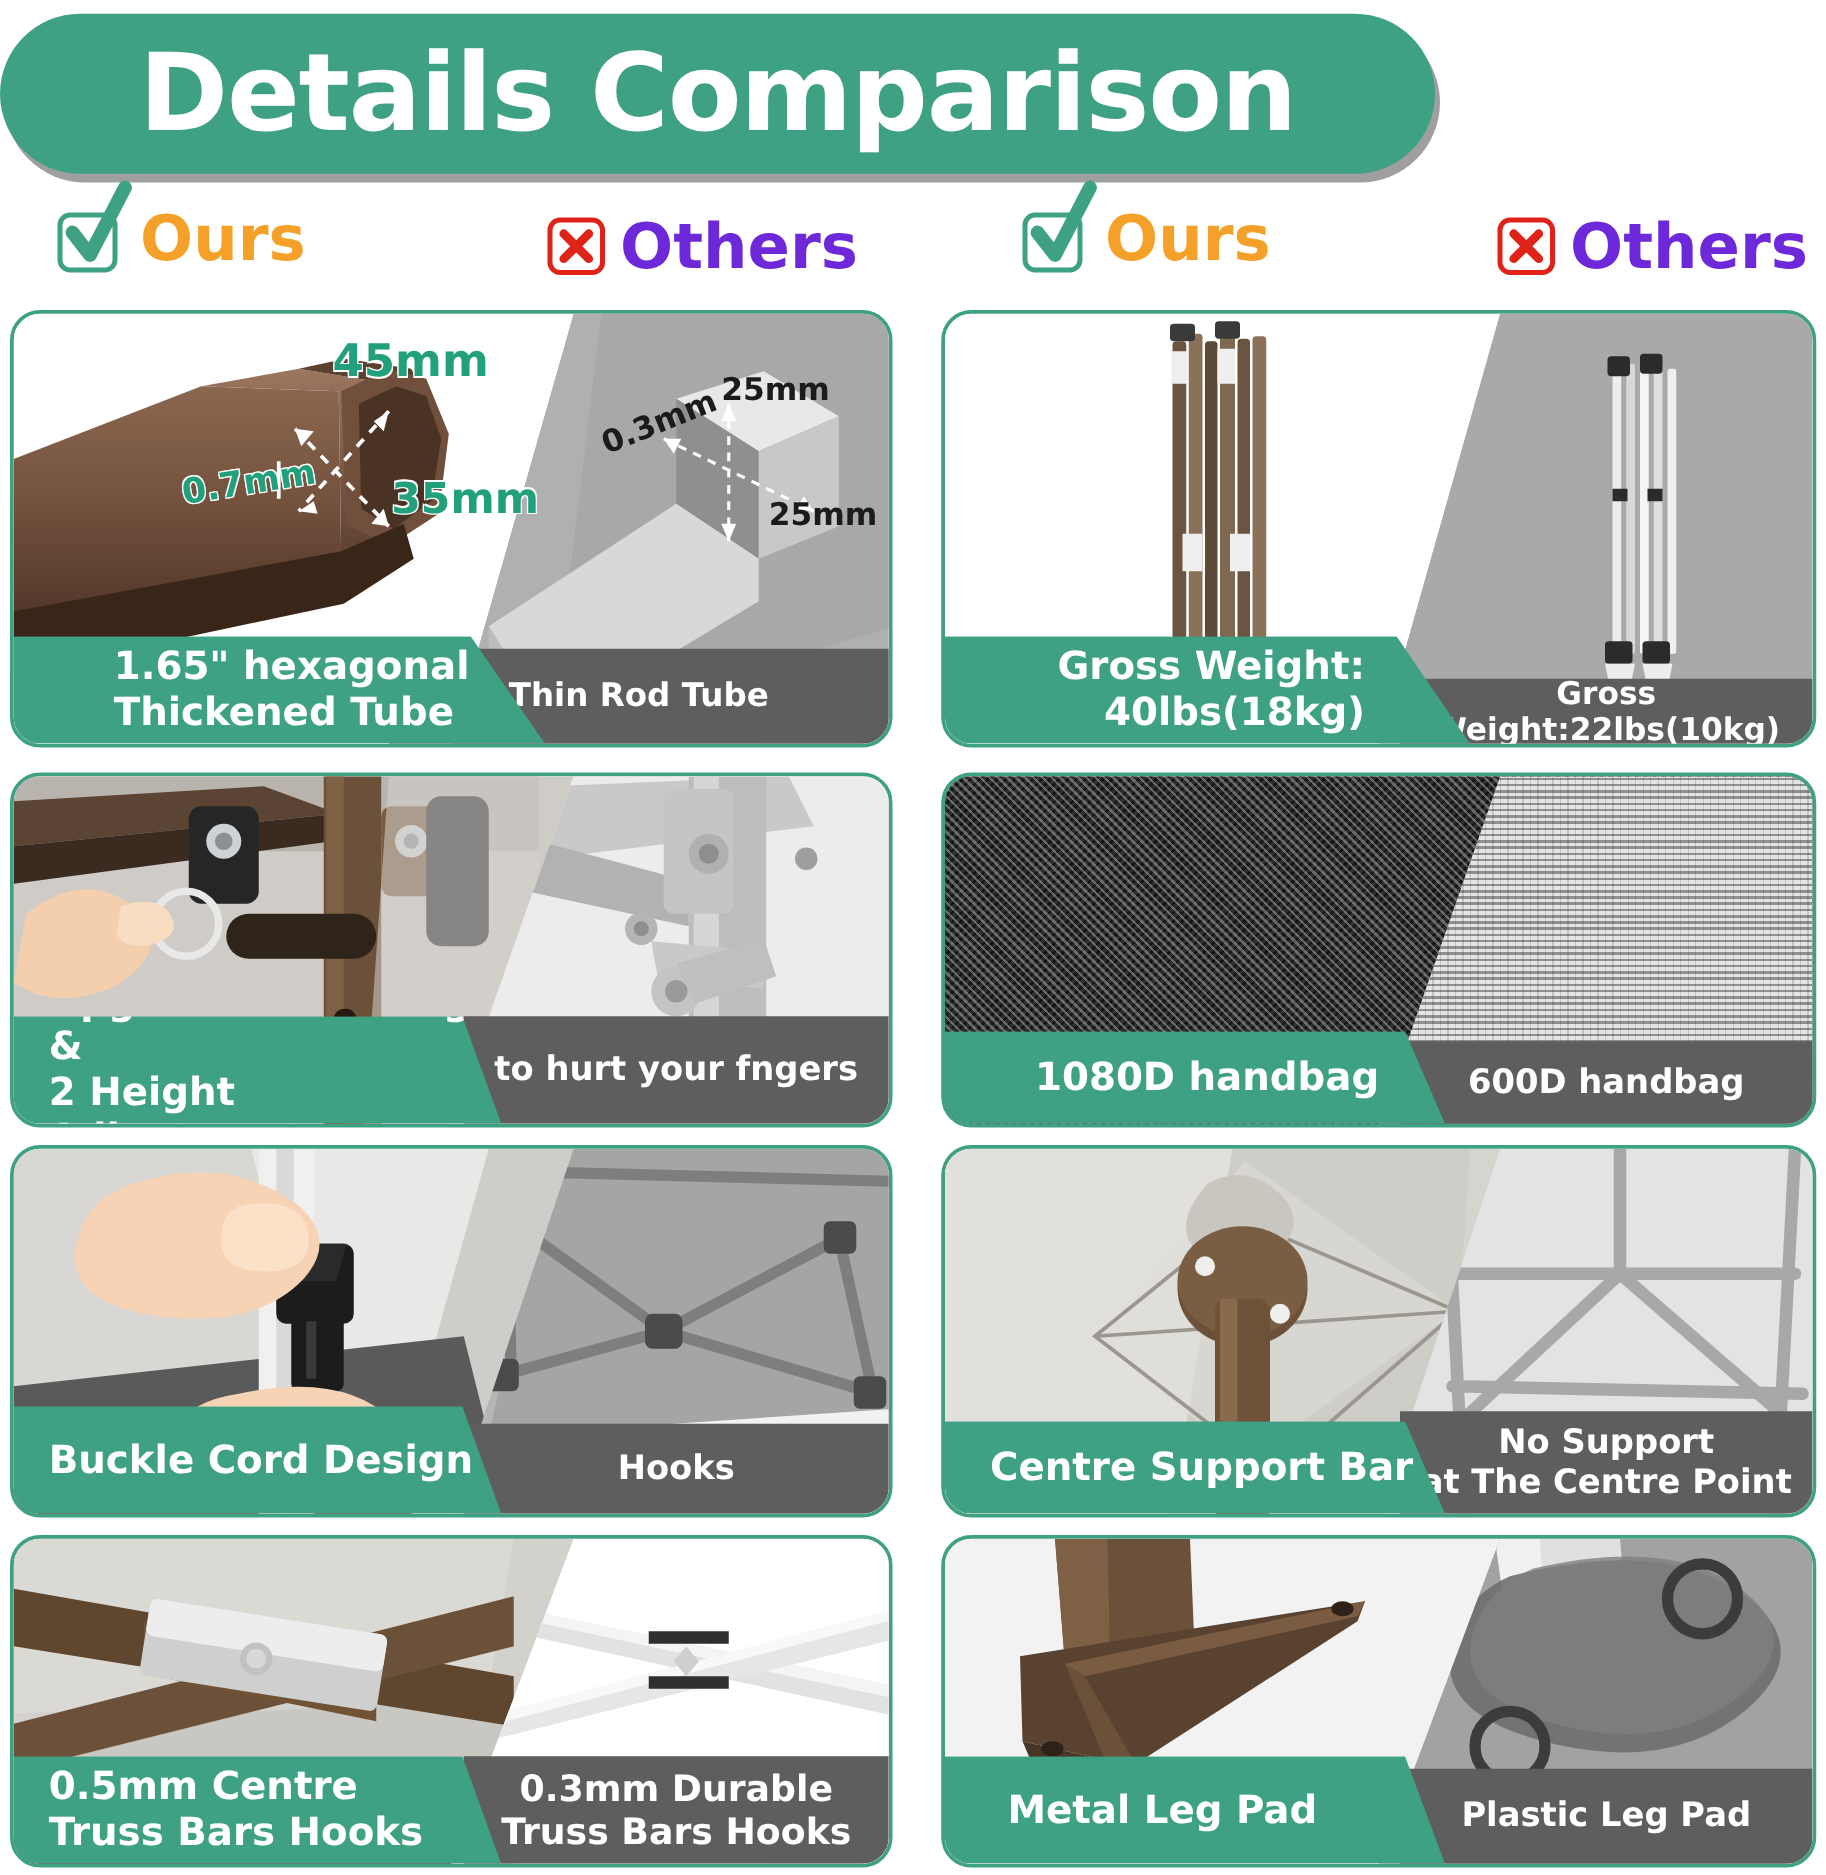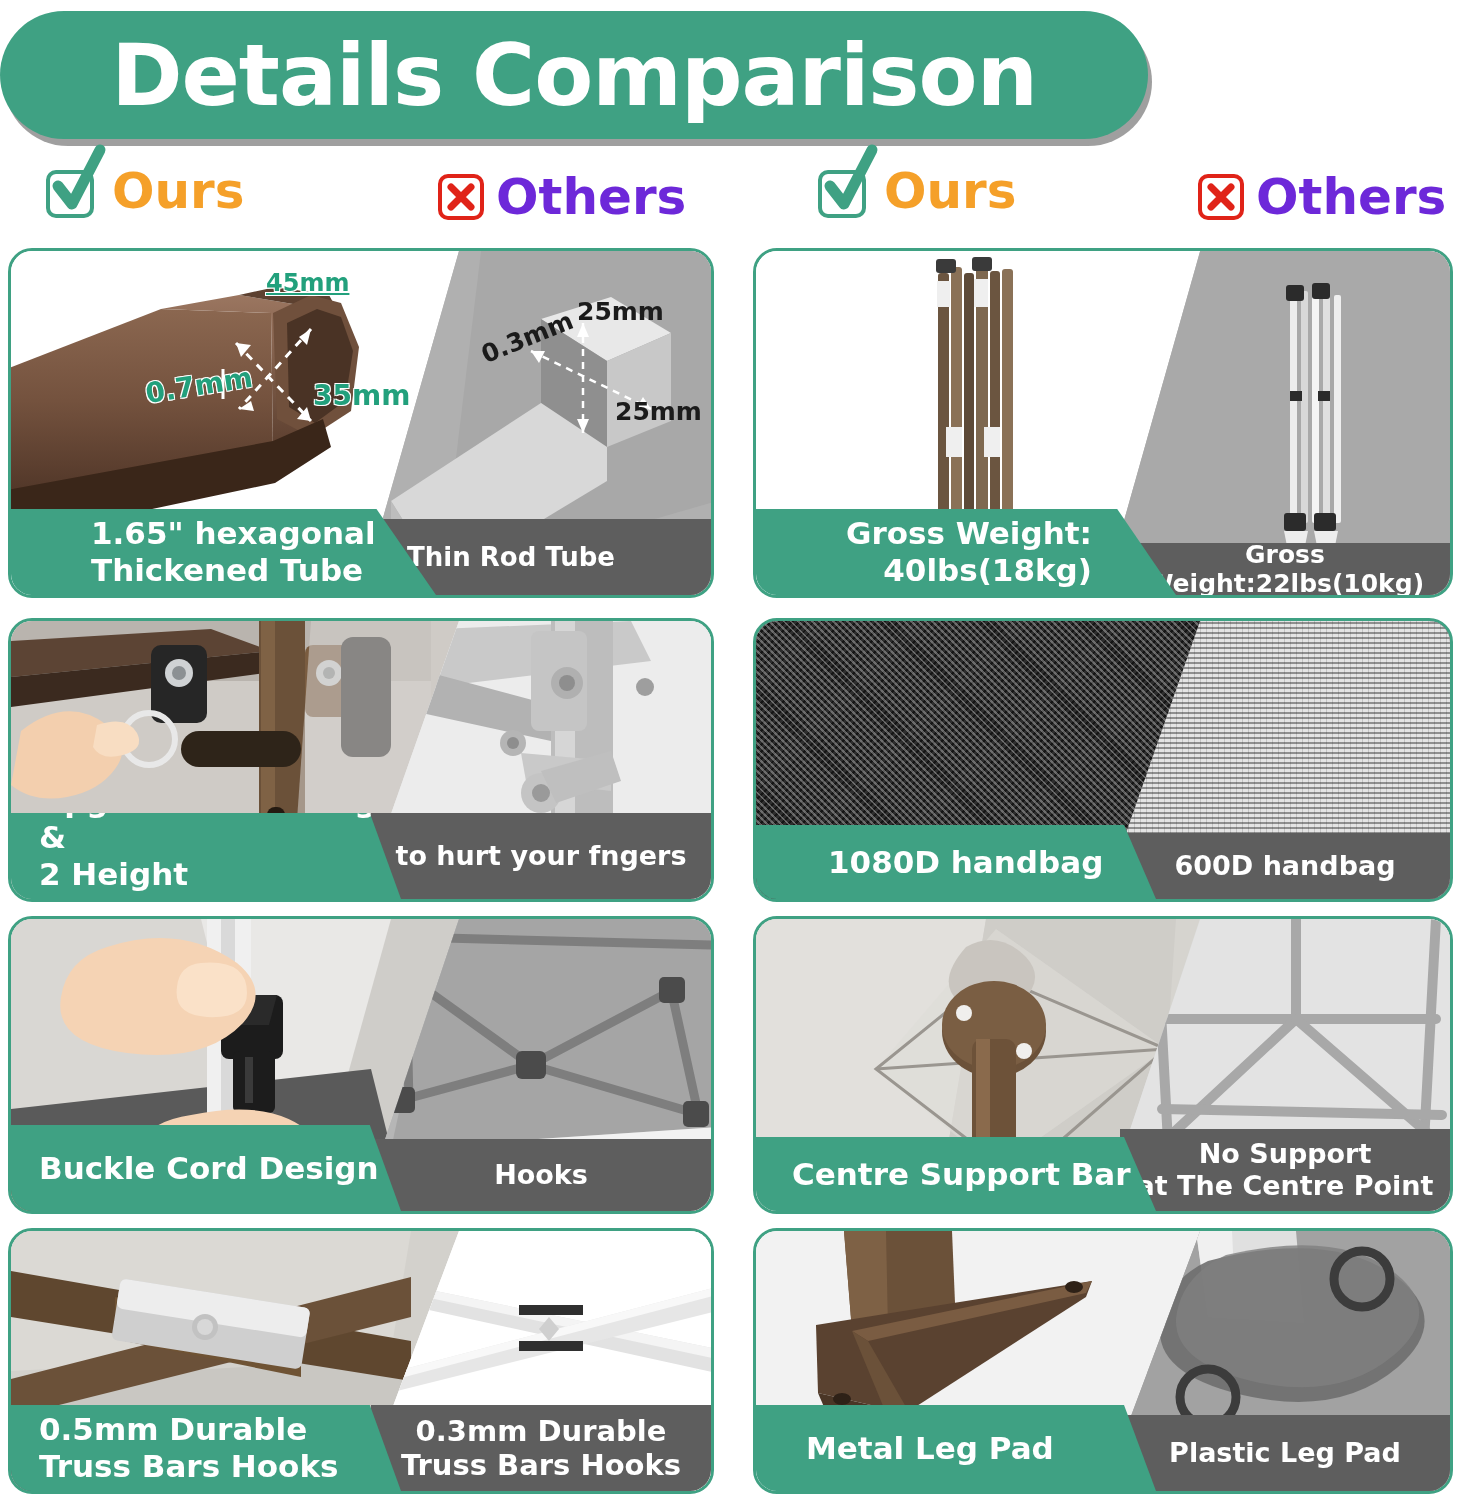--- a/index.html
+++ b/index.html
@@ -227,22 +227,22 @@
                 <stop offset="1" stop-color="#5b3e2e"></stop>
             </linearGradient>
           </defs>
           <polygon points="-10,120 150,58 260,62 262,200 -10,262" fill="url(#brn1)"></polygon>
           <polygon points="150,58 228,44 300,56 312,170 262,200 260,62" fill="url(#brn2)"></polygon>
           <polygon points="228,44 265,36 318,44 330,66 312,170 300,56" fill="#5d4130"></polygon>
           <polygon points="262,62 300,44 330,52 348,96 340,160 300,186 266,168" fill="#70503c"></polygon>
           <polygon points="276,72 306,58 330,66 342,100 334,150 304,172 278,156" fill="#4a3325"></polygon>
           <polygon points="-10,240 262,190 312,168 320,196 264,232 -10,290" fill="#3a2619"></polygon>
         </svg>
-        <div class="dim" style="left:255px;top:18px;font-size:24px;text-decoration:underline;">45mm</div>
-        <div class="dim" style="left:302px;top:128px;font-size:28px;">35mm</div>
+        <div class="dim" style="left:255px;top:18px;font-size:36px;">45mm</div>
+        <div class="dim" style="left:302px;top:128px;font-size:34px;">35mm</div>
         <div class="dim" style="left:134px;top:118px;font-size:28px;transform:rotate(-9deg);">0.7mm</div>
         <svg viewBox="0 0 706 350" width="706" height="350" style="position:absolute;left:0;top:0">
           <g stroke="#ffffff" stroke-width="3" fill="none" stroke-dasharray="8 7">
             <line x1="225" y1="92" x2="300" y2="170"></line>
             <line x1="300" y1="78" x2="228" y2="158"></line>
           </g>
           <g fill="#ffffff">
             <polygon points="225,92 240,94 230,106"></polygon>
               <polygon points="300,170 286,168 296,156"></polygon>
             <polygon points="300,78 288,86 296,94"></polygon>
@@ -561,21 +561,21 @@
     </div>
 
     <div class="lbl-others">
       <div>
         <span>0.3mm Durable</span>
         <span>Truss Bars  Hooks</span>
       </div>
     </div>
     <div class="lbl-ours">
       <div>
-        <span>0.5mm Durable</span>
+        <span>0.5mm Centre</span>
         <span>Truss Bars  Hooks</span>
       </div>
     </div>
   </div>
 
   <div class="card col-r row-4">
     <div class="photo">
       <div class="half-l">
         <svg viewBox="0 0 700 266" width="700" height="266" style="position:absolute;left:0;top:0">
           <rect x="0" y="0" width="700" height="266" fill="#f2f2f2"></rect>

